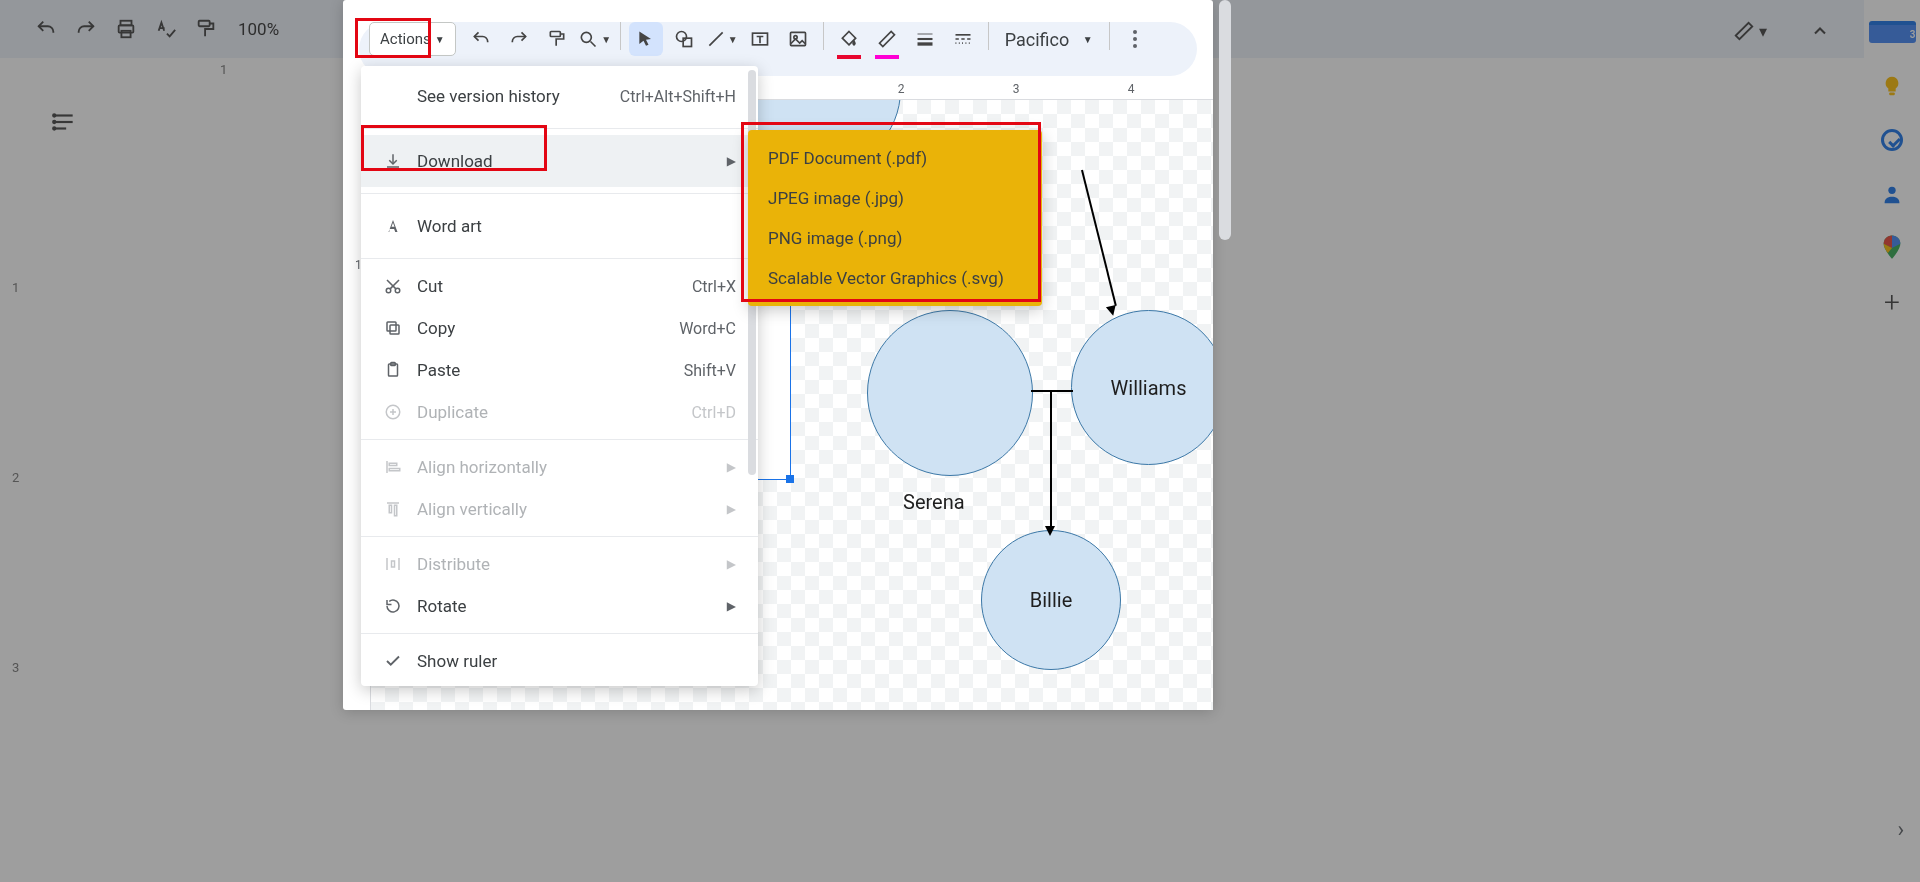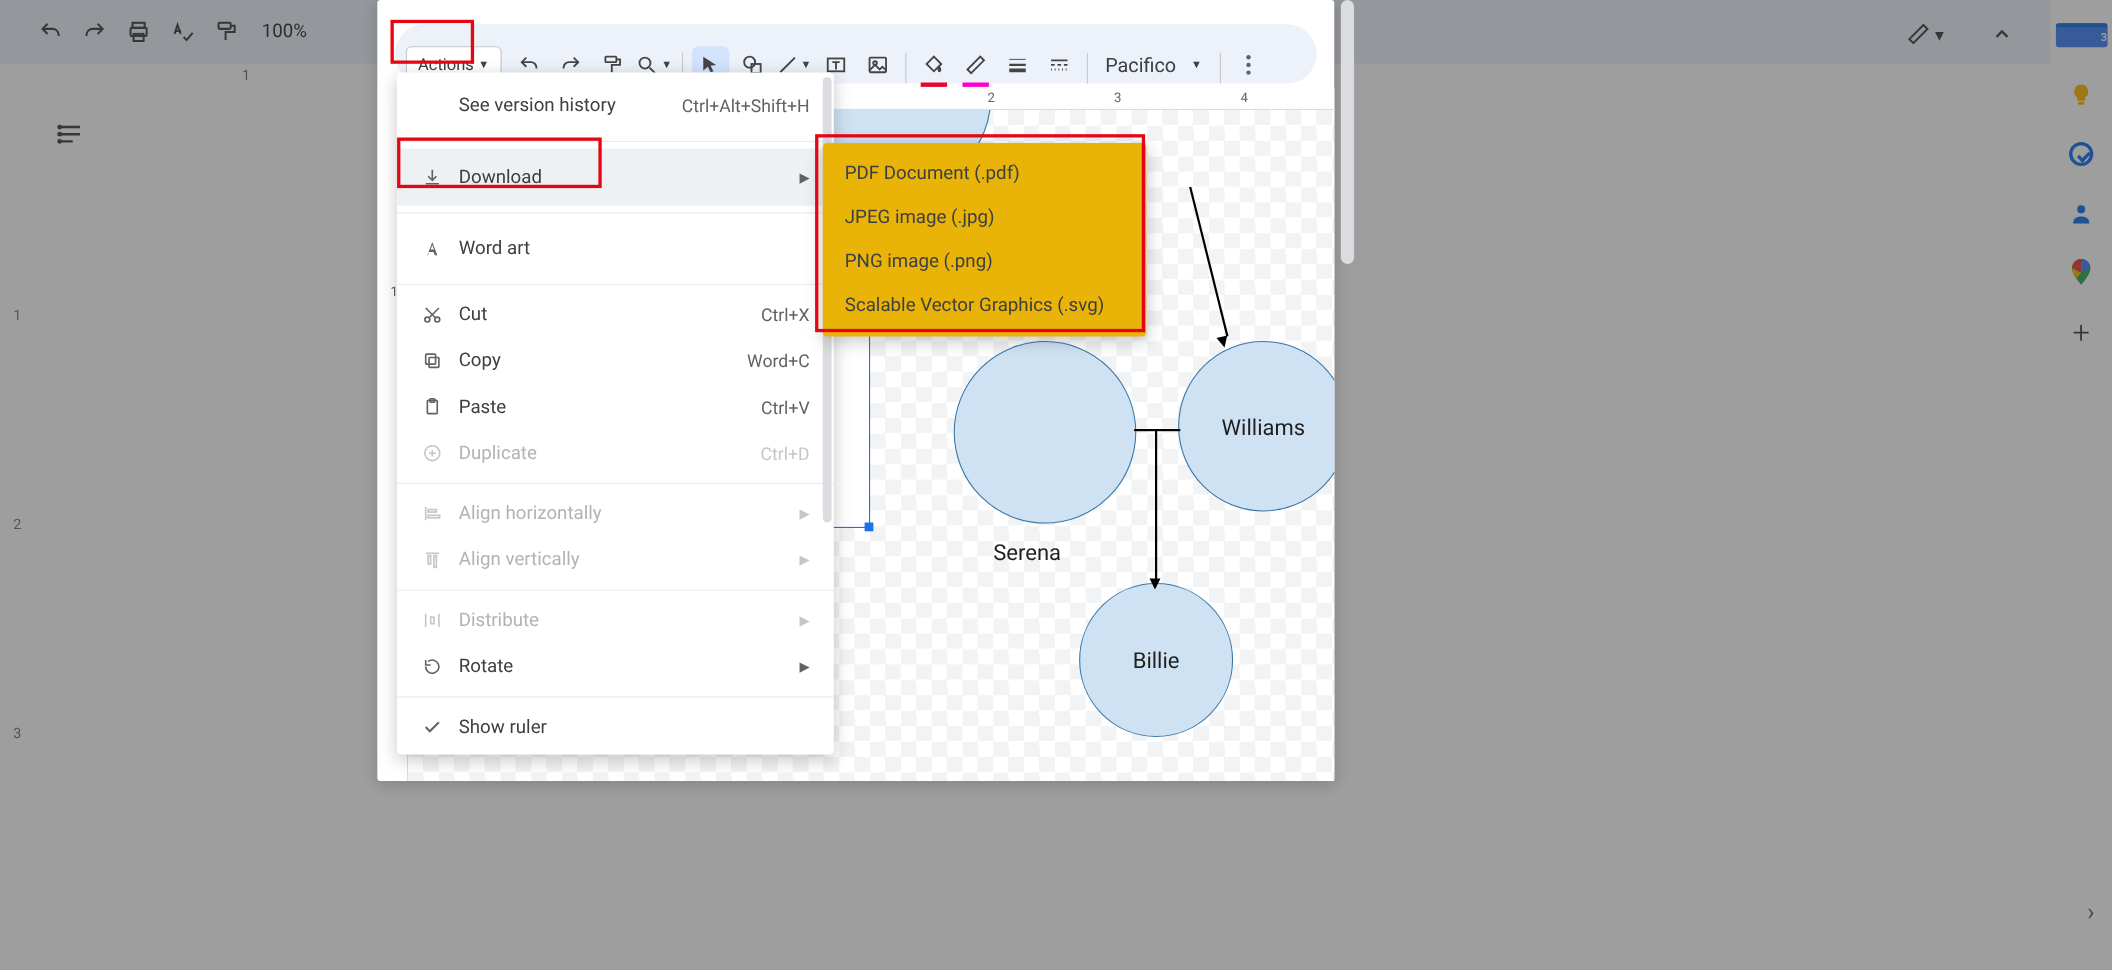--- a/index.html
+++ b/index.html
@@ -51,21 +51,21 @@
   
   .editor {
     position:absolute; left:343px; top:0; width:870px; height:710px;
     background:#fff; z-index:50; box-shadow: 0 2px 14px rgba(0,0,0,0.18);
     border-radius:3px;
   }
 
   
   .ed-toolbar {
     position:absolute; left:16px; right:16px; top:22px; height:54px;
-    background:#edf2fa; border-radius:28px; display:flex; align-items:flex-end; gap:4px;
+    background:#edf2fa; border-radius:28px; display:flex; align-items:flex-start; gap:4px;
     padding:0 10px;
   }
   .ed-btn { min-width:34px; height:34px; border-radius:6px; display:flex; align-items:center; justify-content:center; color:#444; font-size:17px; position:relative;}
   .ed-btn.selected { background:#d3e3fd; }
   .ed-sep { width:1px; height:28px; background:#c7c7c7; margin:0 4px;}
   .actions-btn {
     height:34px; padding:0 10px; border:1px solid #c4c7c5; border-radius:5px;
     background:#fff; display:flex; align-items:center; gap:4px; font-size:15px; color:#3c4043;
     margin-right:4px;
   }
@@ -457,21 +457,21 @@
       <span class="shortcut">Word+C</span>
     </div>
     <div class="menu-item">
       <span class="mi-icon">
           <svg width="18" height="18" viewBox="0 0 24 24" fill="none" stroke="currentColor" stroke-width="2">
             <rect x="6" y="4" width="12" height="16" rx="1"></rect>
             <rect x="9" y="2" width="6" height="4" rx="1"></rect>
           </svg>
         </span>
       <span class="label">Paste</span>
-      <span class="shortcut">Ctrl+V</span>
+      <span class="shortcut">Shift+V</span>
     </div>
     <div class="menu-item disabled">
       <span class="mi-icon">
           <svg width="18" height="18" viewBox="0 0 24 24" fill="none" stroke="currentColor" stroke-width="2">
             <circle cx="12" cy="12" r="9"></circle>
             <path d="M12 8v8M8 12h8"></path>
           </svg>
         </span>
       <span class="label">Duplicate</span>
       <span class="shortcut">Ctrl+D</span>

